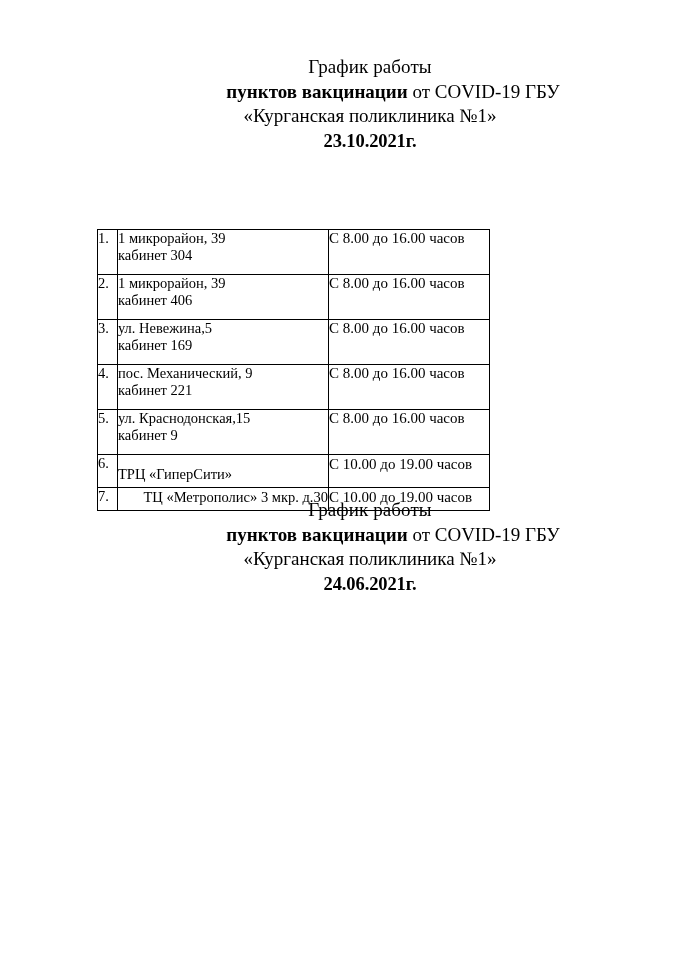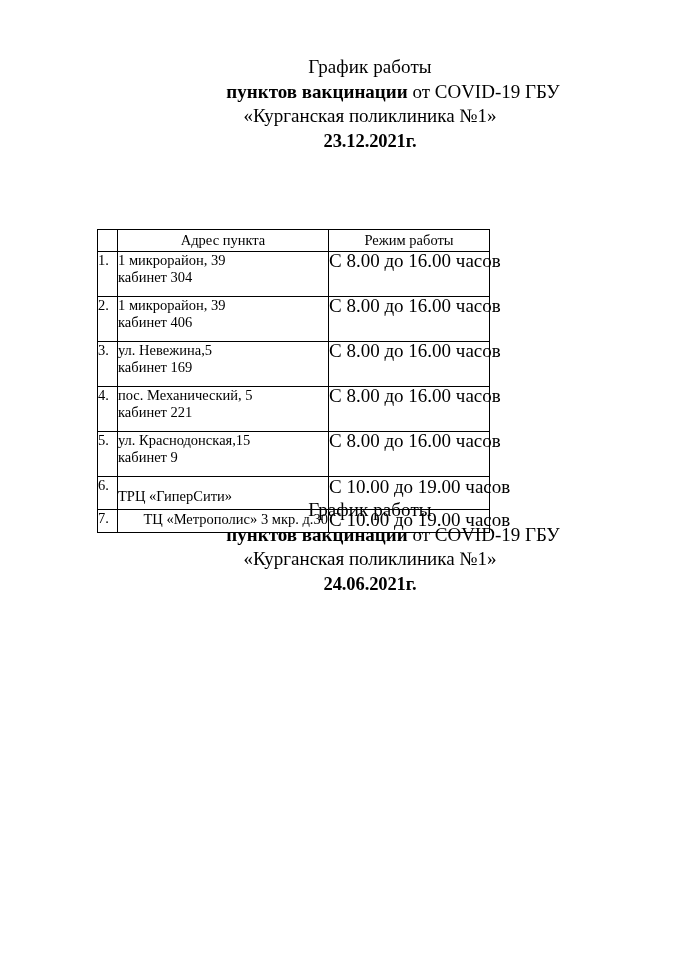--- a/index.html
+++ b/index.html
@@ -97,21 +97,21 @@
     padding-top: 2px;
     font-size: 14.5px;
     white-space: pre-line;
   }
   .row-short .cell-addr { padding-top: 11px; }
   .cell-time {
     text-align: left;
     padding-left: 3px;
     line-height: 17px;
     padding-top: 2px;
-    font-size: 19px;
+    font-size: 15px;
     white-space: nowrap;
   }
   .row-short .cell-time { padding-top: 1px; }
 
   
   .cell-addr-wide {
     text-align: right;
     line-height: 19px;
     font-size: 14.5px;
     white-space: nowrap;
@@ -122,56 +122,51 @@
 </head>
 <body>
 
 <div class="page">
 
   <div class="block block-1">
     <div class="heading">
       <div class="line line-1">График работы</div>
       <div class="line line-2"><span class="b">пунктов вакцинации</span><span> от COVID-19 ГБУ</span></div>
       <div class="line line-3">«Курганская поликлиника №1»</div>
-      <div class="line line-4">23.12.2021г.</div>
+      <div class="line line-4">23.10.2021г.</div>
     </div>
 
     <table class="sched-table table-1">
       <colgroup>
         <col class="col-num">
           <col class="col-addr">
           <col class="col-time">
       </colgroup>
       <tbody>
-        <tr class="hrow">
-          <td class="col-num"></td>
-          <td>Адрес пункта</td>
-          <td>Режим работы</td>
-        </tr>
       <tr class="row-tall">
             <td class="cell-num col-num">1.</td>
             <td class="cell-addr">1 микрорайон, 39
 кабинет 304</td>
             <td class="cell-time">С 8.00 до 16.00 часов</td>
           </tr>
           <tr class="row-tall">
             <td class="cell-num col-num">2.</td>
             <td class="cell-addr">1 микрорайон, 39
 кабинет 406</td>
             <td class="cell-time">С 8.00 до 16.00 часов</td>
           </tr>
           <tr class="row-tall">
             <td class="cell-num col-num">3.</td>
             <td class="cell-addr">ул. Невежина,5
 кабинет 169</td>
             <td class="cell-time">С 8.00 до 16.00 часов</td>
           </tr>
           <tr class="row-tall">
             <td class="cell-num col-num">4.</td>
-            <td class="cell-addr">пос. Механический, 5
+            <td class="cell-addr">пос. Механический, 9
 кабинет 221</td>
             <td class="cell-time">С 8.00 до 16.00 часов</td>
           </tr>
           <tr class="row-tall">
             <td class="cell-num col-num">5.</td>
             <td class="cell-addr">ул. Краснодонская,15
 кабинет 9</td>
             <td class="cell-time">С 8.00 до 16.00 часов</td>
           </tr>
           <tr class="row-short">

